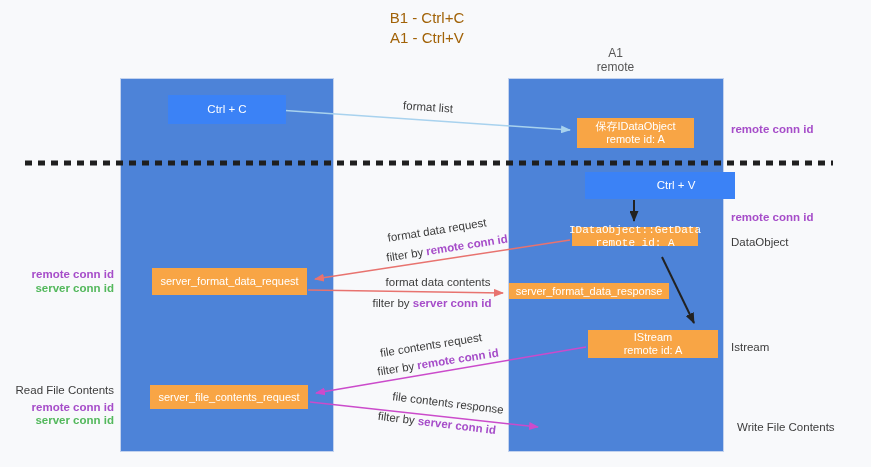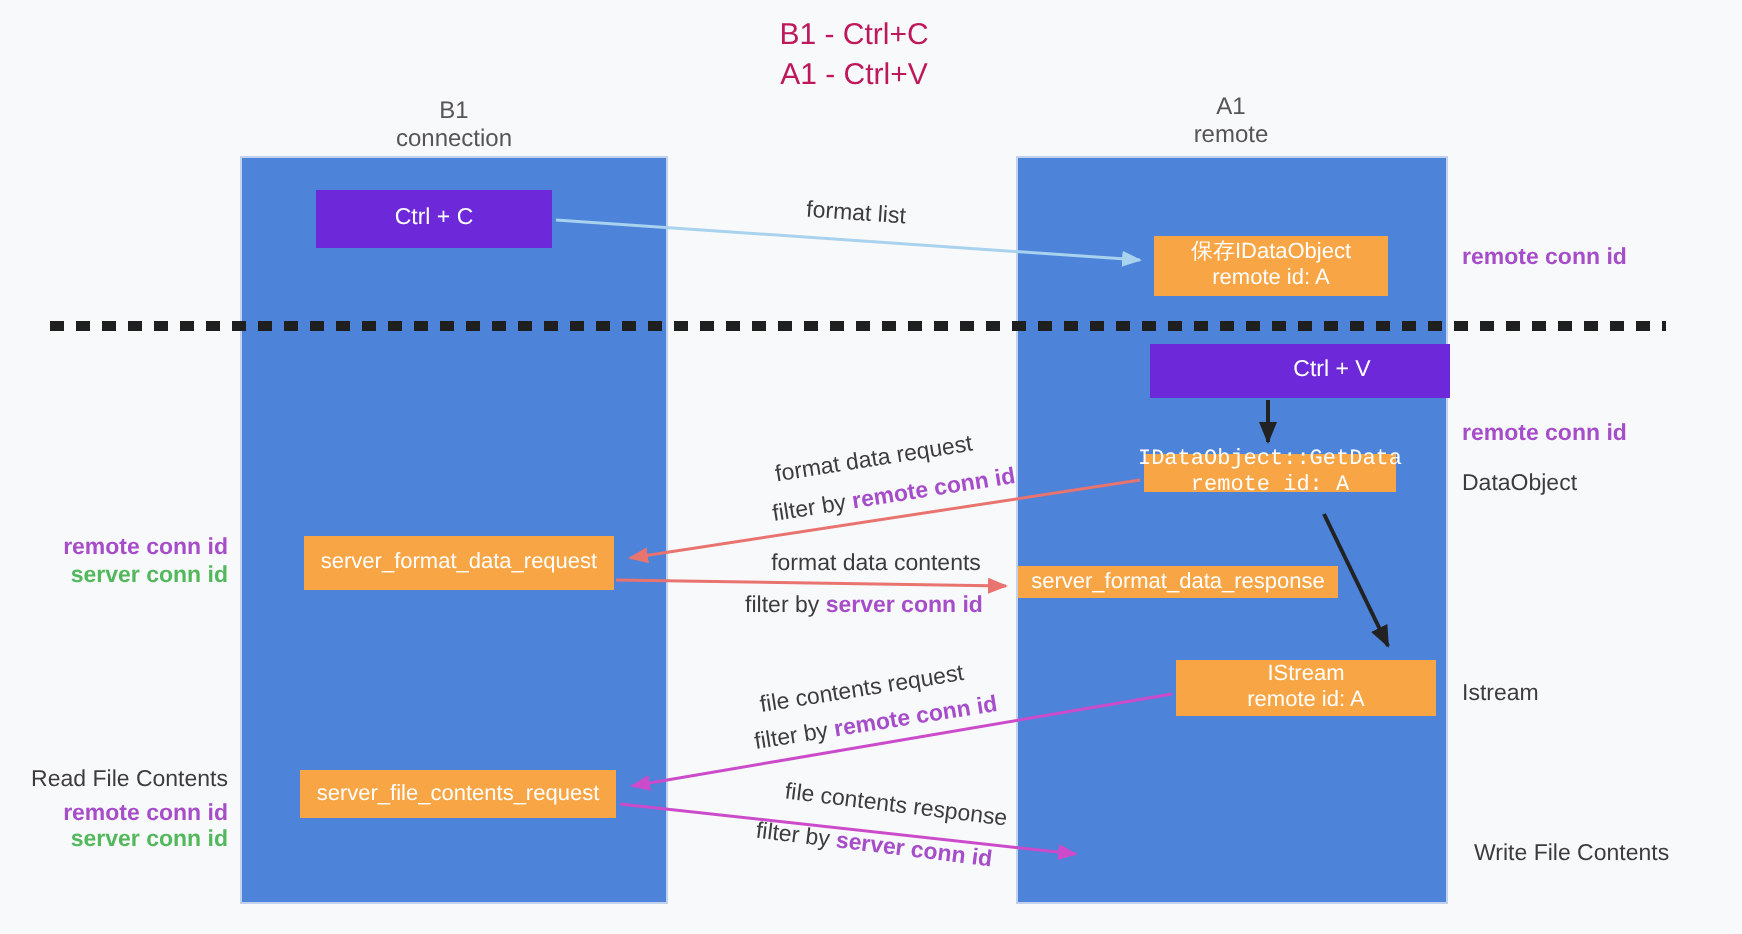--- a/index.html
+++ b/index.html
@@ -7,64 +7,60 @@
     background:#f8f9fb;
     font-family:"Liberation Sans","DejaVu Sans",sans-serif;
     -webkit-font-smoothing:antialiased;
   }
   .stage{
     position:relative;width:871px;height:467px;overflow:hidden;
     background:#f8f9fb;
   }
   .title{
     position:absolute;left:427px;top:8px;transform:translateX(-50%);
-    text-align:center;font-size:15px;line-height:20px;color:#be185d;
+    text-align:center;font-size:15px;line-height:20px;color:#a16207;
   }
   .colhead{
     position:absolute;text-align:center;font-size:12px;line-height:14px;color:#555;
   }
   .colhead-left{left:120px;top:48px;width:214px;}
   .colhead-right{left:508px;top:46px;width:215px;}
   .lane{
     position:absolute;top:78px;height:374px;background:#4d83d8;
     border:1px solid #c2d2ee;box-sizing:border-box;z-index:1;
   }
   .lane-left{left:120px;width:214px;}
   .lane-right{left:508px;width:216px;}
   svg.arrows{position:absolute;left:0;top:0;z-index:2;}
   .box{
     position:absolute;z-index:3;display:flex;flex-direction:column;
     align-items:center;justify-content:center;text-align:center;
     color:#fff;font-size:11px;line-height:13px;white-space:nowrap;
   }
-  .box-green{background:#6d28d9;font-size:11.5px;}
+  .box-green{background:#3b82f6;font-size:11.5px;margin-left:10px;}
   .box-orange{background:#f8a545;}
   .sidelabel{position:absolute;z-index:3;white-space:nowrap;font-size:11.5px;color:#3c3c3c;}
   .sidelabel.right-align{text-align:right;}
   .purple{color:#a64dc9;font-weight:700;}
   .green{color:#53b85c;font-weight:700;}
   .alabel{
     position:absolute;z-index:3;white-space:nowrap;font-size:11.5px;color:#3c3c3c;
     transform:translate(-50%,-50%) rotate(var(--r,0deg));
   }
 </style>
 </head>
 <body>
 
 <div class="stage">
 
   <div class="title">
     <div>B1 - Ctrl+C</div>
     <div>A1 - Ctrl+V</div>
   </div>
 
-  <div class="colhead colhead-left">
-    <div>B1</div>
-    <div>connection</div>
-  </div>
   <div class="colhead colhead-right">
     <div>A1</div>
     <div>remote</div>
   </div>
 
   <div class="lane lane-left"></div>
   <div class="lane lane-right"></div>
 
   <svg class="arrows" width="871" height="467">
     <defs>

